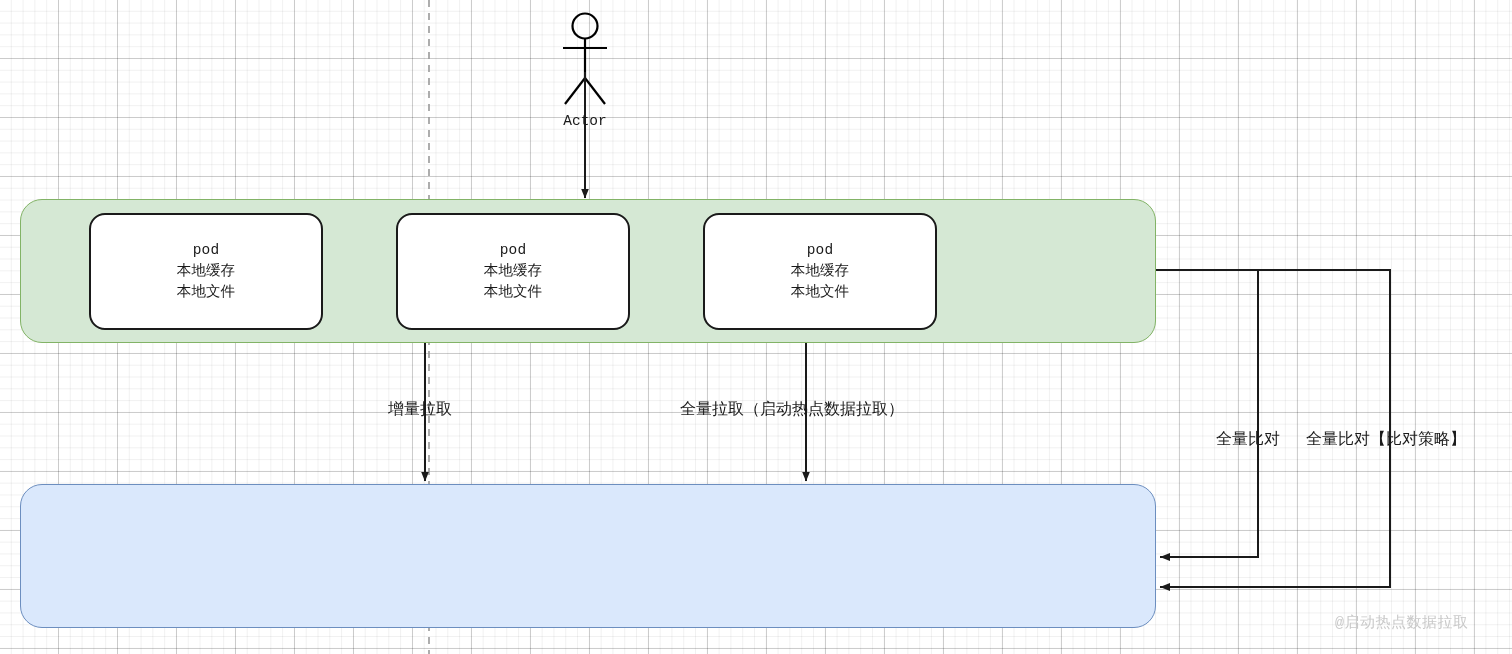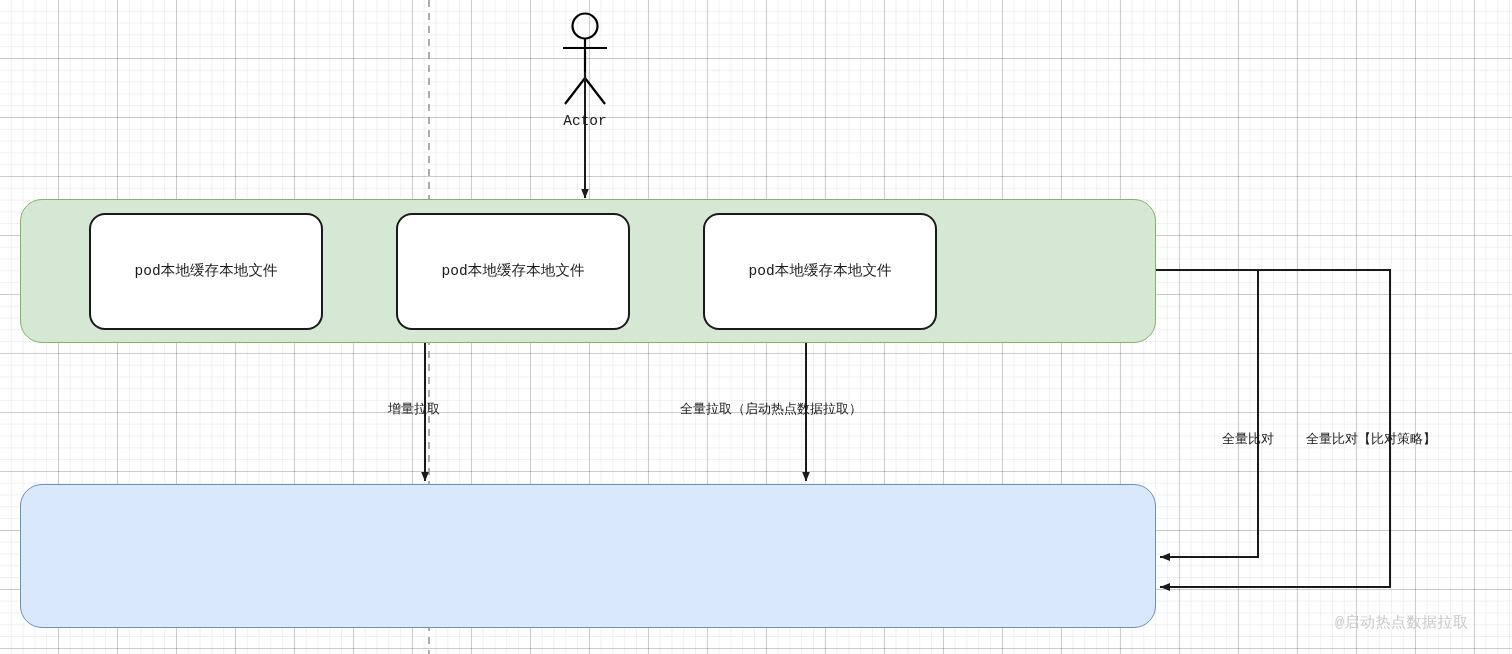--- a/index.html
+++ b/index.html
@@ -50,33 +50,33 @@
     background: #dae8fc;
     border: 1.6px solid #6c8ebf;
   }
   .node-box {
     position: absolute;
     box-sizing: border-box;
     background: #ffffff;
     border: 2px solid #1a1a1a;
     border-radius: 16px;
     display: flex;
-    flex-direction: row;
+    flex-direction: column;
     align-items: center;
     justify-content: center;
     color: #1a1a1a;
     font-size: 14.5px;
     line-height: 21px;
     text-align: center;
     letter-spacing: 0.1px;
   }
   .node-box .ln { display: block; white-space: nowrap; }
   .edge-label {
     position: absolute;
-    font-size: 13px;
+    font-size: 16px;
     color: #1a1a1a;
     white-space: nowrap;
     line-height: 18px;
   }
   .actor-label {
     position: absolute;
     font-size: 14.5px;
     color: #1a1a1a;
     white-space: nowrap;
     text-align: center;
@@ -148,19 +148,19 @@
   </div>
 
   <div class="band band-blue" style="left:20px; top:484px; width:1136px; height:144px;"></div>
 
 
 
   <div class="edge-label" style="left:388px; top:401px;">增量拉取</div>
 
   <div class="edge-label" style="left:680px; top:401px;">全量拉取（启动热点数据拉取）</div>
 
-  <div class="edge-label" style="left:1216px; top:431px;margin-left:6px;">全量比对</div>
+  <div class="edge-label" style="left:1216px; top:431px;">全量比对</div>
 
   <div class="edge-label" style="left:1306px; top:431px;">全量比对【比对策略】</div>
 
   <div class="watermark" style="left:1335px; top:613px;">@启动热点数据拉取</div>
 
 </div>
 
 </body></html>

